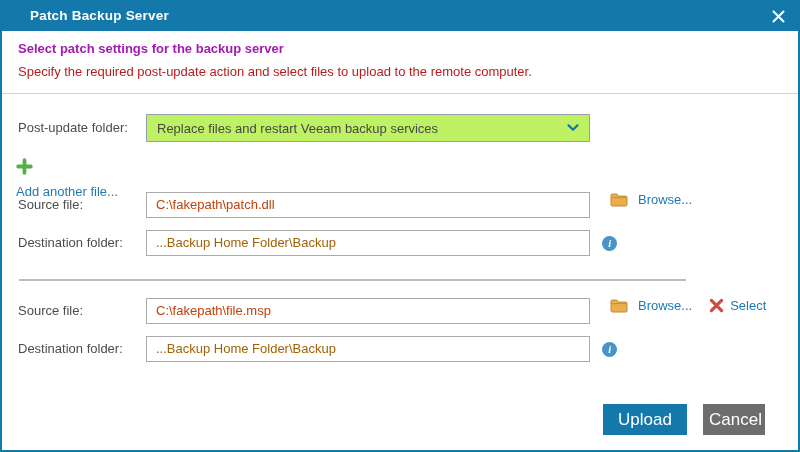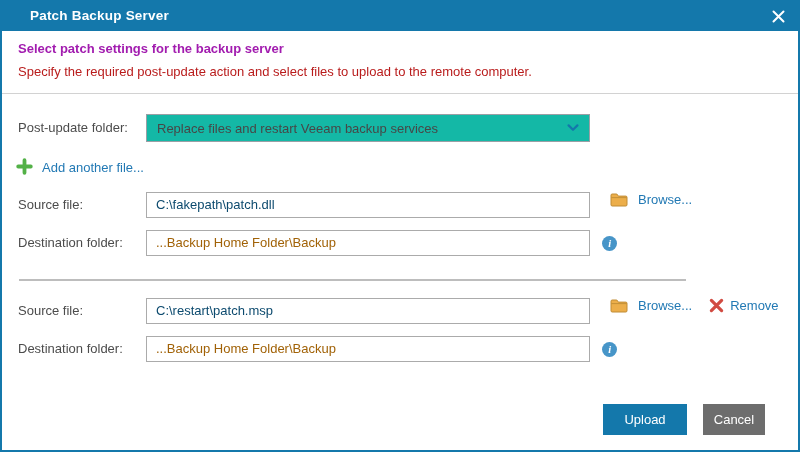--- a/index.html
+++ b/index.html
@@ -31,38 +31,38 @@
   .divider-1 { position:absolute; left:0; right:0; top:93px; height:1px; background:#d2d2d2; }
   .divider-2 { position:absolute; left:17px; top:279px; width:667px; height:2px; background:#bdbdbd; }
 
   
   .field-label { position:absolute; left:16px; height:26px; line-height:26px; color:#4c4c4c; white-space:nowrap; }
   .text-input {
     position:absolute; left:144px; width:444px; height:26px; box-sizing:border-box;
     border:1px solid #ababab; background:#fff;
     line-height:24px; padding:0 9px; color:#a16207; white-space:nowrap; overflow:hidden;
   }
-  .text-input.dim { color:#0c4a6e; }
+  .text-input.dim { color:#c2410c; }
   .select-box {
     position:absolute; left:144px; top:114px; width:444px; height:28px; box-sizing:border-box;
-    border:1px solid #9a9fa5; background:#14b8a6; cursor:default;
+    border:1px solid #9a9fa5; background:#bef264; cursor:default;
     display:flex; align-items:center; justify-content:space-between; padding:0 10px;
   }
-  .add-file { position:absolute; left:14px; top:158px; display:flex; align-items:flex-end; gap:9px; cursor:pointer; }
+  .add-file { position:absolute; left:14px; top:158px; display:flex; align-items:flex-start; gap:9px; cursor:pointer;flex-direction:column; }
 
   .side-actions { position:absolute; display:flex; align-items:flex-start; height:26px;margin-left:8px; }
   .link { color:#2279b4; text-decoration:none; cursor:pointer; }
   .folder-wrap { display:flex; align-items:center; margin-right:10px; }
   .remove-wrap { display:flex; align-items:center; margin-left:17px; gap:6px; cursor:pointer; }
   .info-wrap { display:flex; align-items:center; height:26px; }
 
   
   .btn {
     position:absolute; top:404px; height:31px; border:none; color:#fff;
-    font-family:"Liberation Sans", sans-serif; font-size:13px; cursor:pointer;
+    font-family:"Liberation Sans", sans-serif; font-size:17px; cursor:pointer;
   }
   .btn-upload { left:601px; width:84px; background:#1478ab; }
   .btn-cancel { left:701px; width:62px; background:#6d6d6d; }
 </style>
 </head>
 <body>
 
 <div class="dialog">
 
   <div class="titlebar">
@@ -110,34 +110,34 @@
   <div class="info-wrap" style="position:absolute; left:600px; top:230px;">
     <svg width="15" height="15" viewBox="0 0 15 15">
       <circle cx="7.5" cy="7.5" r="7.5" fill="#4795c8"></circle>
       <text x="7.7" y="11.3" text-anchor="middle" font-family="'Liberation Serif', serif" font-size="10.5" font-style="italic" font-weight="bold" fill="#ffffff">i</text>
     </svg>
   </div>
 
   <div class="divider-2"></div>
 
   <div class="field-label" style="top:298px;">Source file:</div>
-  <div class="text-input dim" style="top:298px;">C:\restart\patch.msp</div>
+  <div class="text-input dim" style="top:298px;">C:\fakepath\file.msp</div>
   <div class="side-actions" style="left:600px; top:298px;">
     <span class="folder-wrap">
       <svg width="18" height="15" viewBox="0 0 18 15">
         <path d="M1 3.2 a1.2 1.2 0 0 1 1.2 -1.2 h4.6 l1.6 2.1 h7.4 a1.2 1.2 0 0 1 1.2 1.2 v7.5 a1.2 1.2 0 0 1 -1.2 1.2 H2.2 a1.2 1.2 0 0 1 -1.2 -1.2 z" fill="#ecae4a" stroke="#c08c35" stroke-width="1"></path>
         <path d="M1.4 5.6 h15.4" stroke="#c08c35" stroke-width="0.9"></path>
       </svg>
     </span>
     <span class="link">Browse...</span>
     <span class="remove-wrap">
       <svg width="15" height="15" viewBox="0 0 15 15">
         <path d="M2.4 2.4 L12.6 12.6 M12.6 2.4 L2.4 12.6" stroke="#d14b42" stroke-width="3.2" stroke-linecap="round"></path>
       </svg>
-      <span class="link">Remove</span>
+      <span class="link">Select</span>
     </span>
   </div>
 
   <div class="field-label" style="top:336px;">Destination folder:</div>
   <div class="text-input" style="top:336px;">...Backup Home Folder\Backup</div>
   <div class="info-wrap" style="position:absolute; left:600px; top:336px;">
     <svg width="15" height="15" viewBox="0 0 15 15">
       <circle cx="7.5" cy="7.5" r="7.5" fill="#4795c8"></circle>
       <text x="7.7" y="11.3" text-anchor="middle" font-family="'Liberation Serif', serif" font-size="10.5" font-style="italic" font-weight="bold" fill="#ffffff">i</text>
     </svg>

